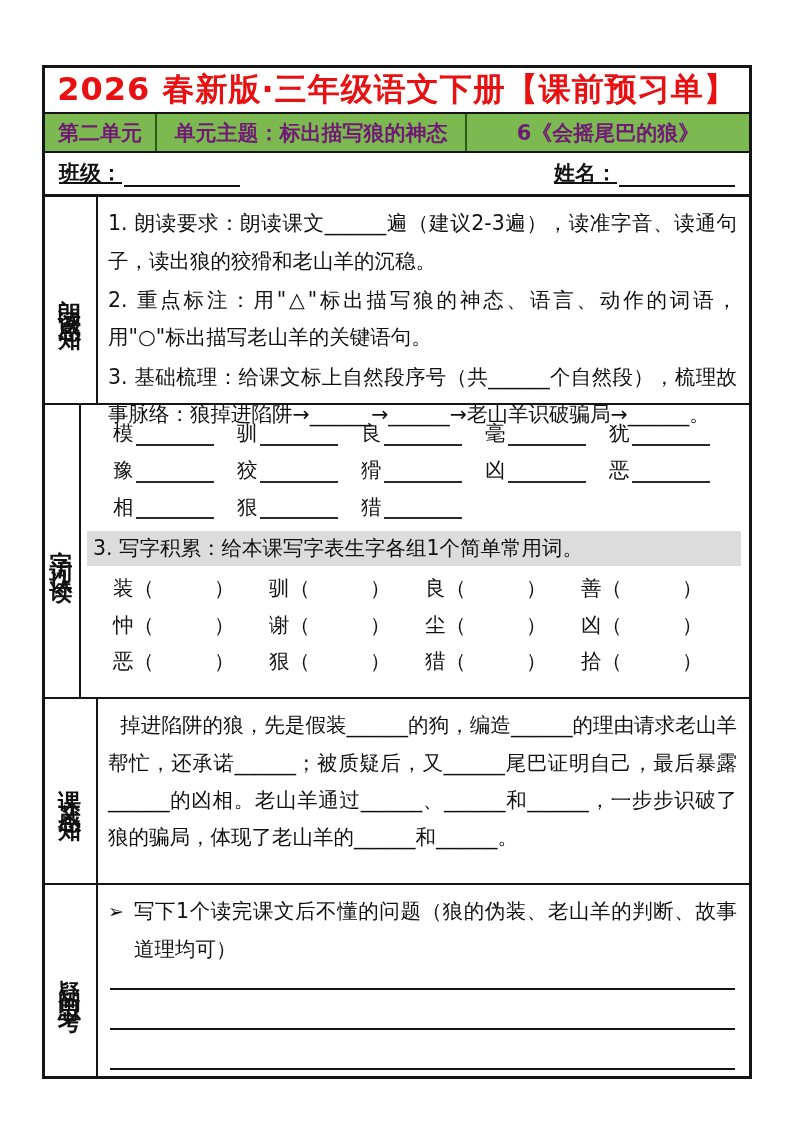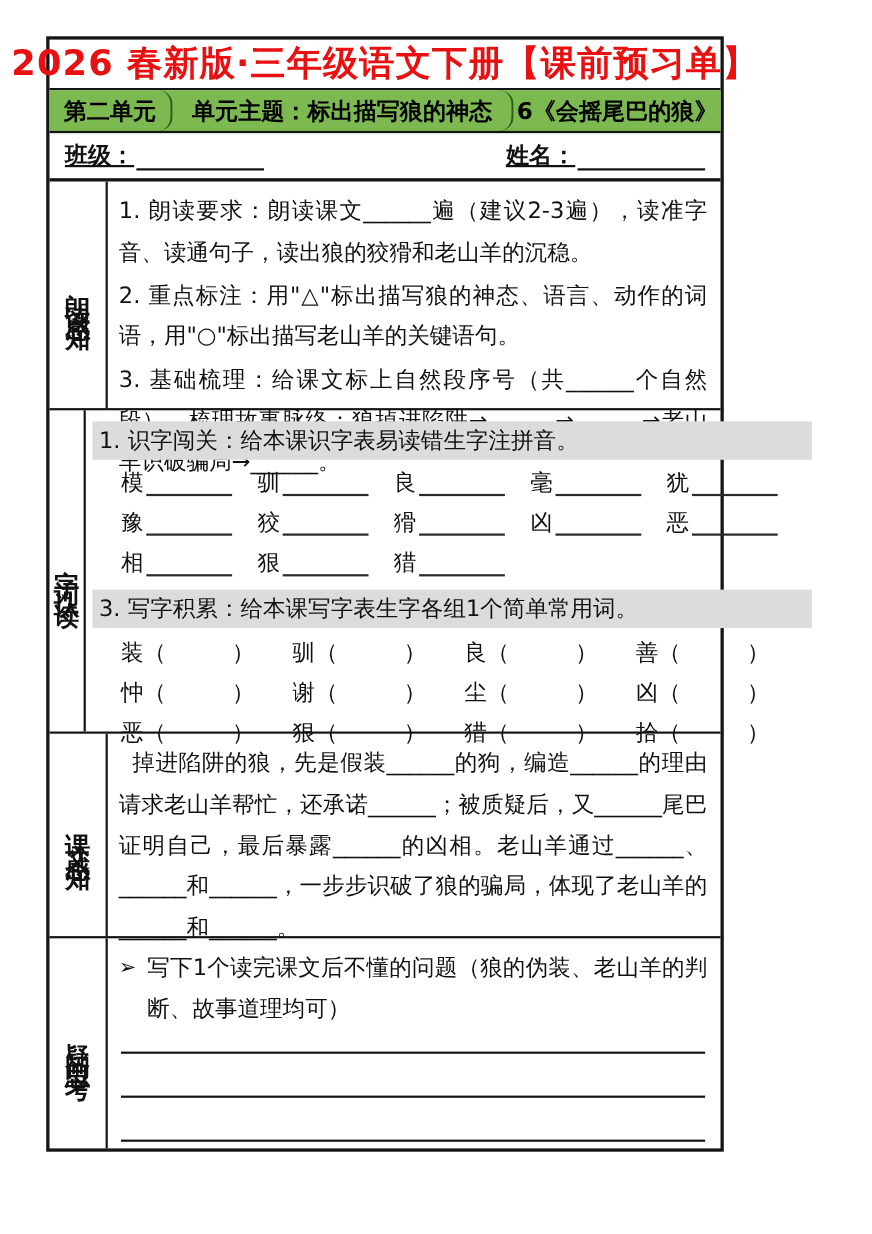--- a/index.html
+++ b/index.html
@@ -1,30 +1,30 @@
 <!DOCTYPE html>
 <html><head>
 <meta charset="utf-8">
 <style>
   * { margin:0; padding:0; box-sizing:border-box; }
   html,body { background:#ffffff; }
   body { font-family:"DejaVu Sans", sans-serif; color:#111; }
   .page { position:relative; width:793px; height:1122px; background:#fff; overflow:hidden; }
-  .frame { position:absolute; left:42px; top:33px; width:616px; height:1014px;
+  .frame { position:absolute; left:42px; top:65px; width:710px; height:1014px;
            border:3px solid #151515; display:flex; flex-direction:column; background:#fff; }
 
   
   .title-row { height:52px; display:flex; align-items:center; justify-content:center;
                border-bottom:2px solid #151515; }
   .title-row span { color:#e81010; font-size:32px; font-weight:800; letter-spacing:1px; white-space:nowrap; }
 
   
   .unit-row { height:45px; display:flex; border-bottom:2px solid #151515; background:#7cb951; }
   .unit-cell { display:flex; align-items:center; justify-content:center;
-               color:#000000; font-weight:800; font-size:21px; white-space:nowrap;border-radius:13px; }
+               color:#701a75; font-weight:800; font-size:21px; white-space:nowrap; }
   .unit-cell.c1 { width:112px; border-right:2px solid #2e5c17; }
   .unit-cell.c2 { width:310px; border-right:2px solid #2e5c17; }
   .unit-cell.c3 { flex:1; }
 
   
   .info-row { height:50px; display:flex; align-items:center; justify-content:space-between;
               padding:0 14px; border-bottom:3px solid #151515; font-weight:800; font-size:21px; }
   .info-item { display:flex; align-items:flex-end; }
   .info-item .lbl { line-height:1.2;text-decoration:underline; }
   .blank-line { display:inline-block; width:116px; height:1.15em; border-bottom:2px solid #111; margin-left:2px; }
@@ -103,21 +103,20 @@
           <div class="item">2. 重点标注：用"△"标出描写狼的神态、语言、动作的词语，用"○"标出描写老山羊的关键语句。</div>
           <div class="item">3. 基础梳理：给课文标上自然段序号（共______个自然段），梳理故事脉络：狼掉进陷阱→______→______→老山羊识破骗局→______。</div>
         </div>
       </div>
 
       <div class="sec words">
         <div class="sec-label">
           <span>字词认读</span>
         </div>
         <div class="sec-body">
-          <div class="task-bar">1. 识字闯关：给本课识字表易读错生字注拼音。</div>
 
           <div class="pin-row">
             <span class="pin-item">
                 <span>模</span>
                 <span class="pin-blank"></span>
               </span>
             <span class="pin-item">
                 <span>驯</span>
                 <span class="pin-blank"></span>
               </span>

